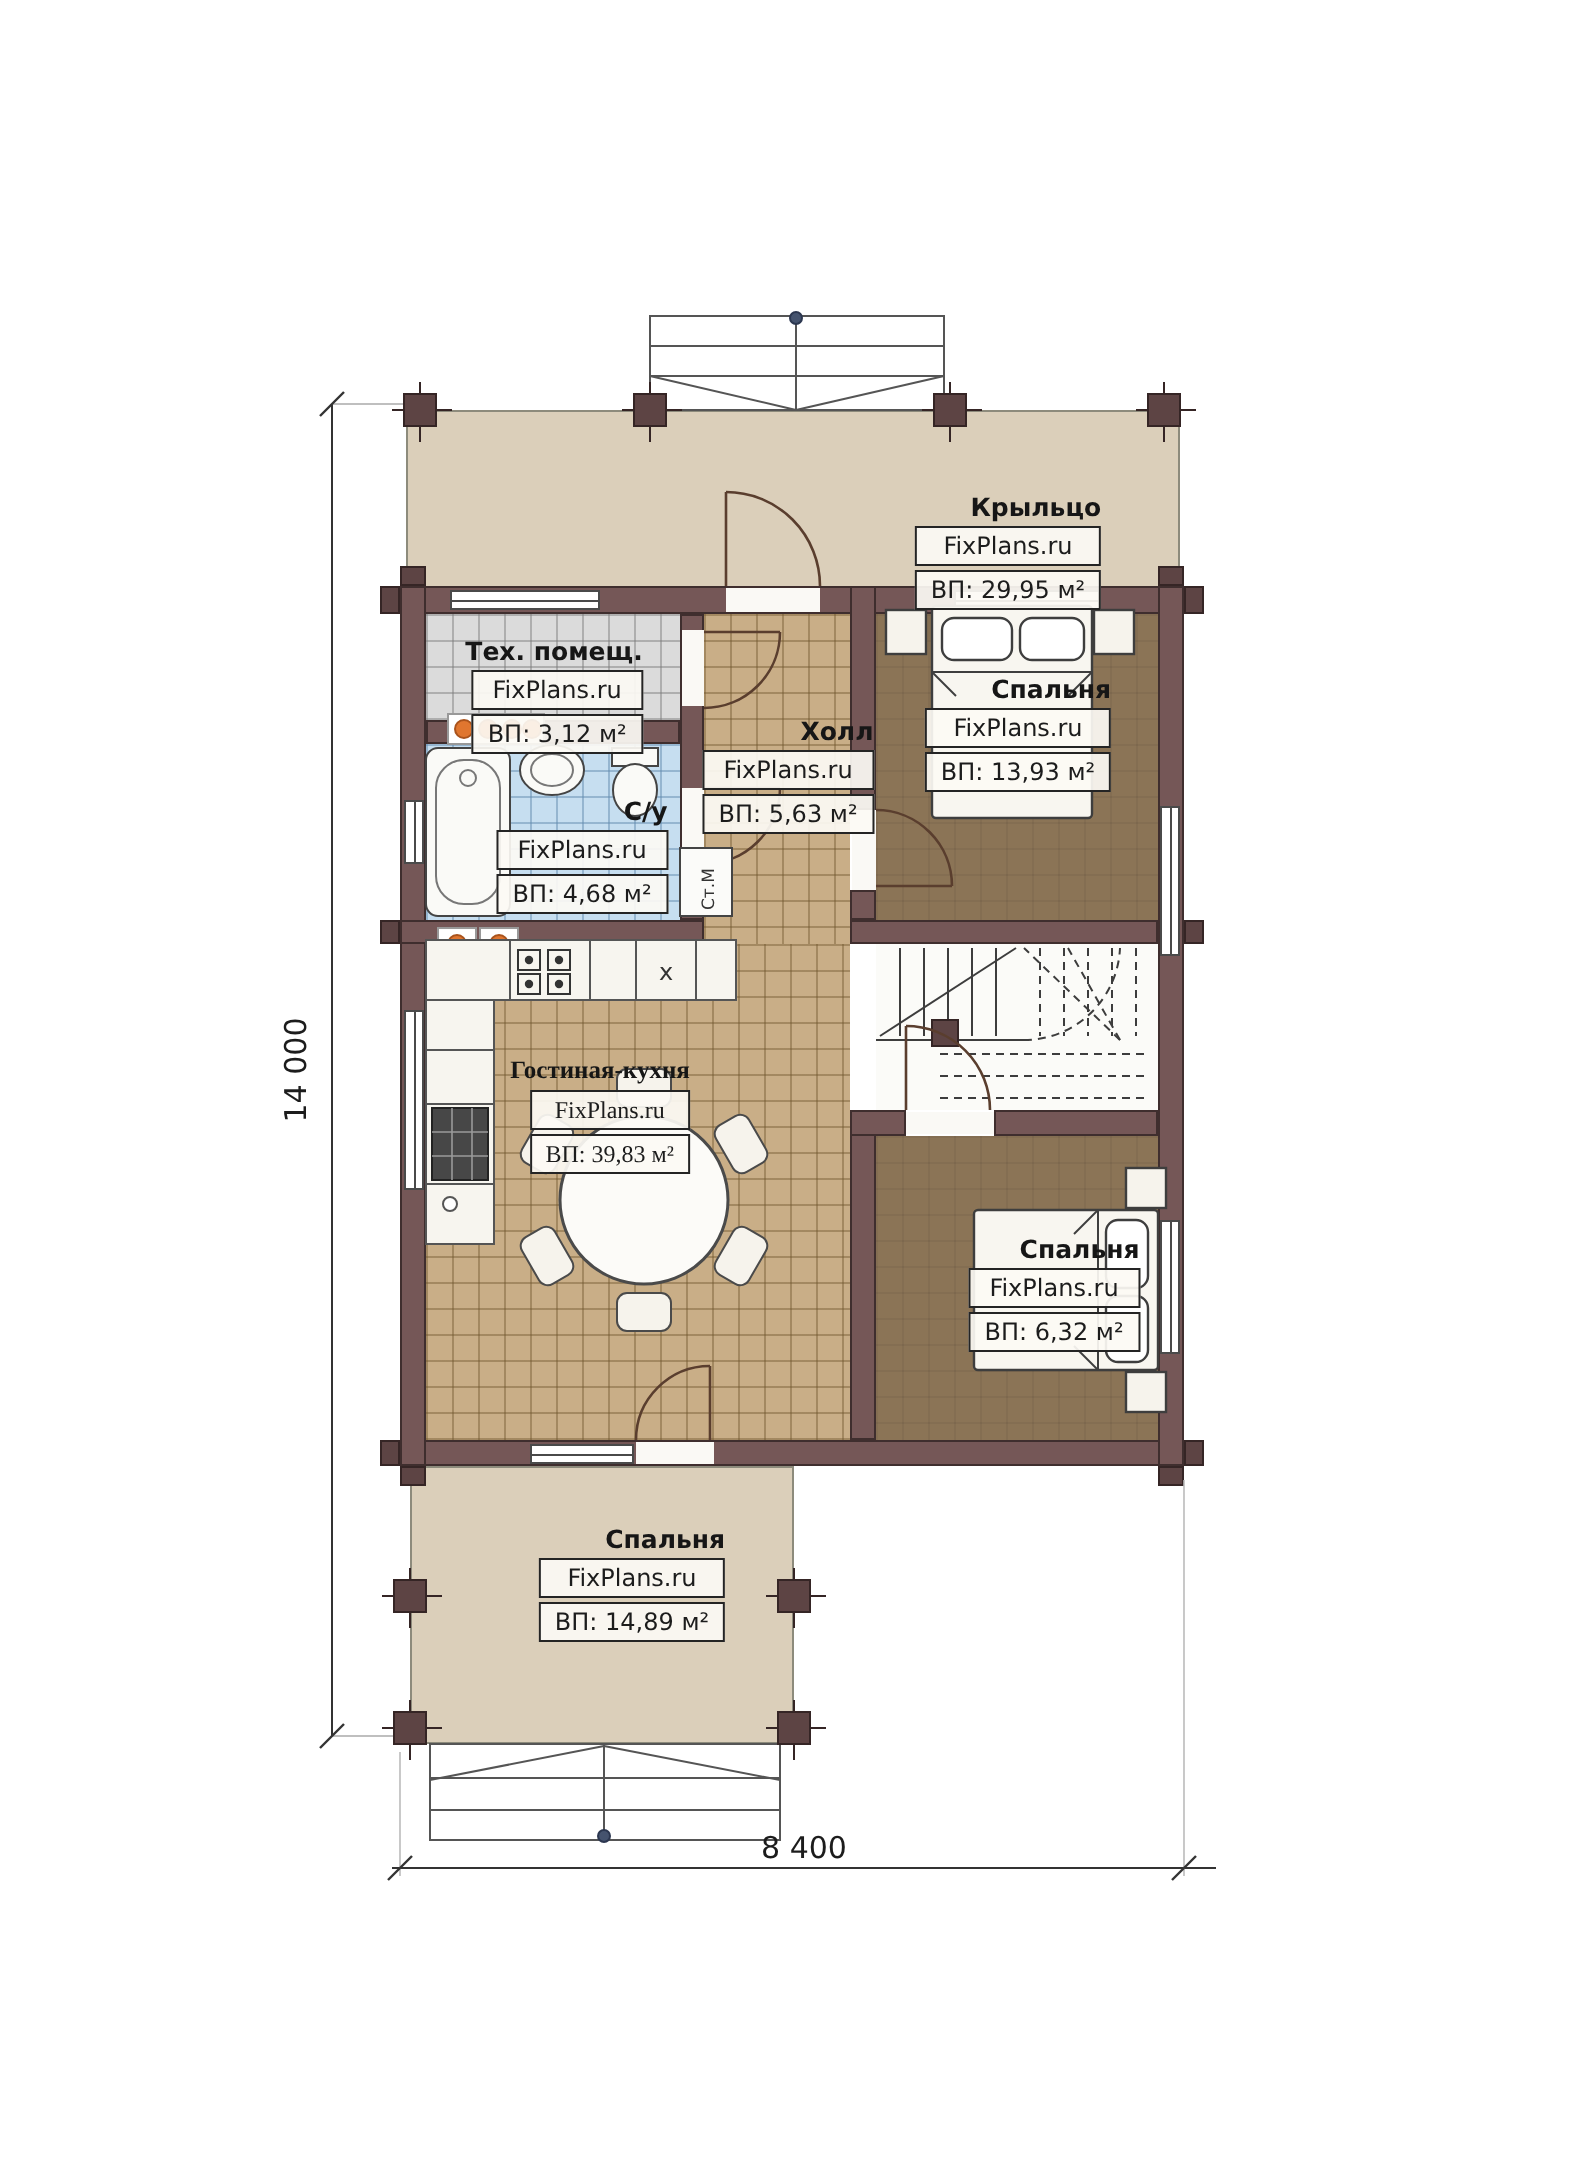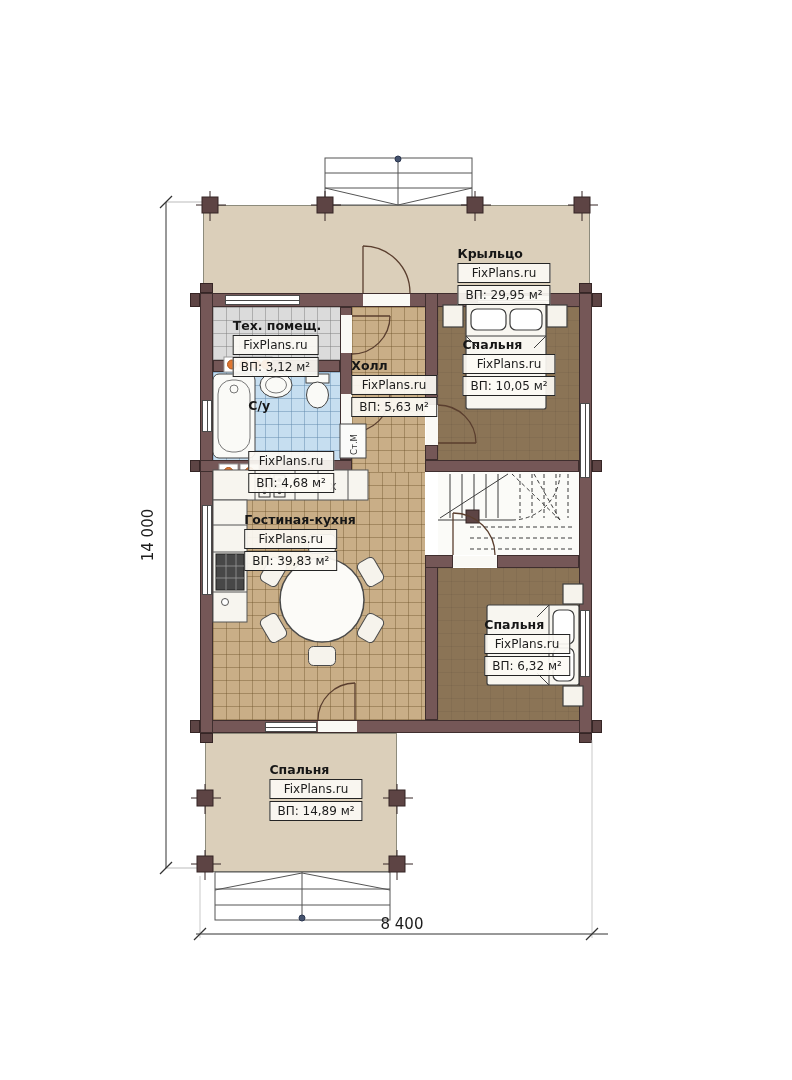--- a/index.html
+++ b/index.html
@@ -28,21 +28,21 @@
   
   .wall{background:#755757;border:1px solid #3f2e2e;}
   .stub{background:#5d4444;border:1px solid #352525;}
   
   .win{background:#ffffff;border:1px solid #4a4a4a;}
   .win.h::after{content:"";position:absolute;left:0;right:0;top:50%;border-top:1px solid #4a4a4a;}
   .win.v::after{content:"";position:absolute;top:0;bottom:0;left:50%;border-left:1px solid #4a4a4a;}
   .doorgap{background:#faf9f5;}
   
   .room-label{position:absolute;transform:translateX(-50%);display:flex;flex-direction:column;
-              align-items:flex-start;z-index:30;}
+              align-items:flex-end;z-index:30;}
   .room-name{font-weight:bold;font-size:12.5px;color:#161616;margin-bottom:2px;white-space:nowrap;}
   .label-boxes{display:flex;flex-direction:column;align-items:stretch;}
   .brand-box,.area-box{border:1.5px solid #242424;background:rgba(252,250,244,.92);
       font-size:12px;color:#1c1c1c;padding:1px 7px;text-align:center;white-space:nowrap;
       line-height:1.35;}
   .brand-box{margin-bottom:2px;}
   .gfx{position:absolute;left:0;top:0;z-index:20;pointer-events:none;}
   .mid{z-index:10;}
 </style>
 </head>
@@ -364,31 +364,31 @@
     <div class="room-name">Холл</div>
     <div class="label-boxes">
       <div class="brand-box">FixPlans.ru</div>
       <div class="area-box">ВП: 5,63 м²</div>
     </div>
   </div>
   <div class="room-label" style="left:509px;top:337px;">
     <div class="room-name">Спальня</div>
     <div class="label-boxes">
       <div class="brand-box">FixPlans.ru</div>
-      <div class="area-box">ВП: 10,05 м²</div>
-    </div>
-  </div>
-  <div class="room-label" style="left:291px;top:398px;gap:36px;">
+      <div class="area-box">ВП: 13,93 м²</div>
+    </div>
+  </div>
+  <div class="room-label" style="left:291px;top:398px;">
     <div class="room-name">С/у</div>
     <div class="label-boxes">
       <div class="brand-box">FixPlans.ru</div>
       <div class="area-box">ВП: 4,68 м²</div>
     </div>
   </div>
-  <div class="room-label" style="left:300px;top:512px;">
+  <div class="room-label" style="left:300px;top:528px;font-family:Liberation Serif, serif;">
     <div class="room-name">Гостиная-кухня</div>
     <div class="label-boxes">
       <div class="brand-box">FixPlans.ru</div>
       <div class="area-box">ВП: 39,83 м²</div>
     </div>
   </div>
   <div class="room-label" style="left:527px;top:617px;">
     <div class="room-name">Спальня</div>
     <div class="label-boxes">
       <div class="brand-box">FixPlans.ru</div>

